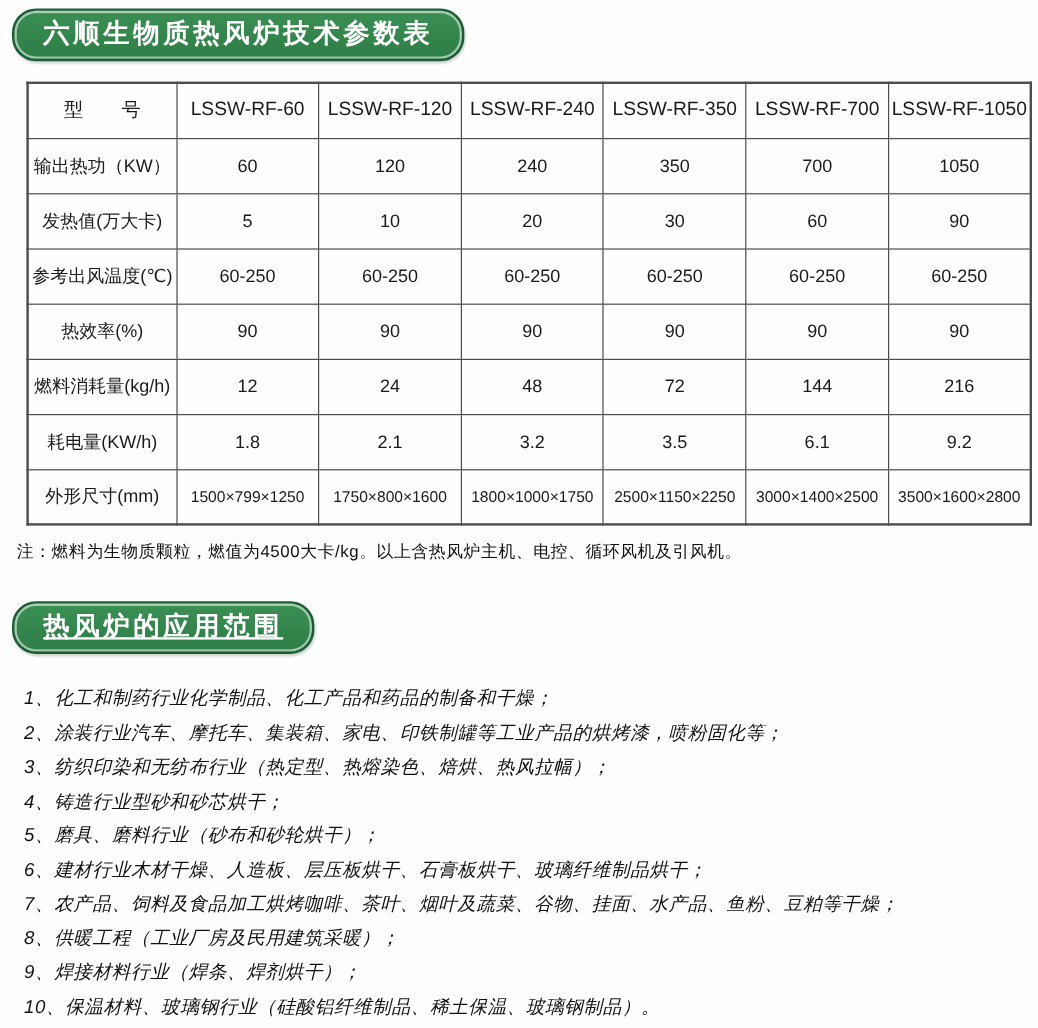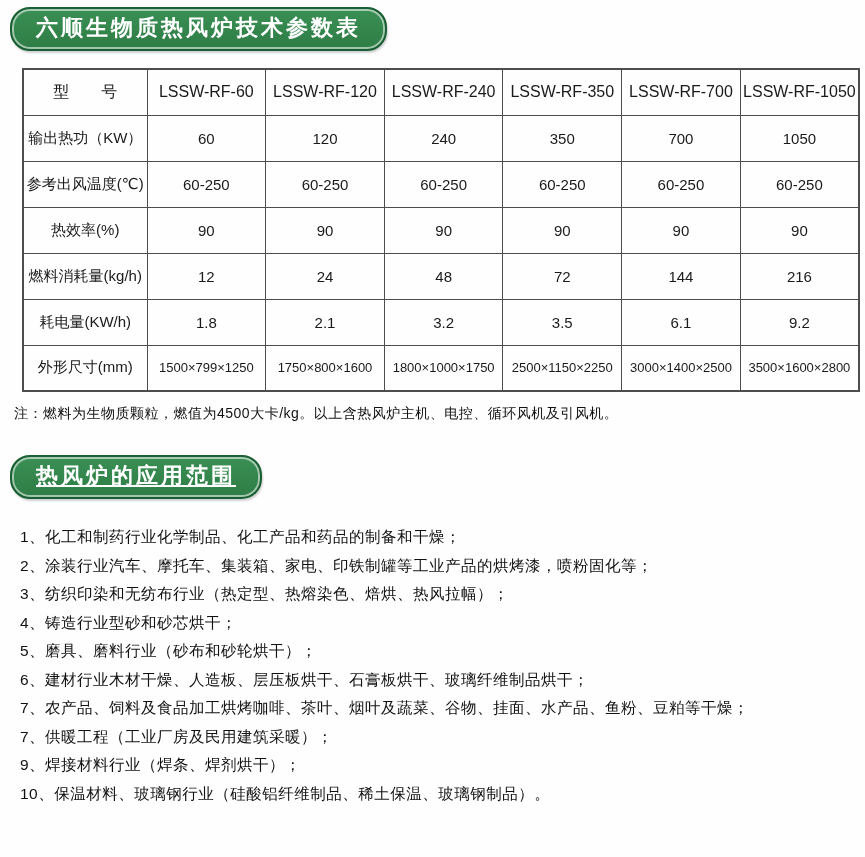--- a/index.html
+++ b/index.html
@@ -43,21 +43,21 @@
     padding:1px 2px;overflow:hidden;white-space:nowrap;
   }
   table.spec col.label-col{width:124px;}
   table.spec th{font-size:16px;}
   table.spec td.tight{font-size:13px;letter-spacing:0;padding:4px 1px;}
   .note{
     margin:13px 0 0 14px;
     font-size:14px;color:#111;letter-spacing:.5px;
   }
   ul.apps{
-    list-style:none;margin:16px 0 4px 20px;padding:0;
+    list-style:none;margin:16px 0 4px 20px;padding:0;font-style:italic;
   }
   ul.apps li{
     font-size:15.5px;line-height:28.5px;color:#111;
     letter-spacing:.5px;white-space:nowrap;
   }
 </style>
 </head>
 <body>
 
 <div class="page">
@@ -89,20 +89,29 @@
     </thead>
     <tbody id="spec-body">
         <tr>
           <td>输出热功（KW）</td>
           <td>60</td>
           <td>120</td>
           <td>240</td>
           <td>350</td>
           <td>700</td>
           <td>1050</td>
+        </tr>
+        <tr>
+          <td>发热值(万大卡)</td>
+          <td>5</td>
+          <td>10</td>
+          <td>20</td>
+          <td>30</td>
+          <td>60</td>
+          <td>90</td>
         </tr>
         <tr>
           <td>参考出风温度(℃)</td>
           <td>60-250</td>
           <td>60-250</td>
           <td>60-250</td>
           <td>60-250</td>
           <td>60-250</td>
           <td>60-250</td>
         </tr>
@@ -152,18 +161,18 @@
   </div>
 
   <ul class="apps" id="apps-list">
       <li>1、化工和制药行业化学制品、化工产品和药品的制备和干燥；</li>
       <li>2、涂装行业汽车、摩托车、集装箱、家电、印铁制罐等工业产品的烘烤漆，喷粉固化等；</li>
       <li>3、纺织印染和无纺布行业（热定型、热熔染色、焙烘、热风拉幅）；</li>
       <li>4、铸造行业型砂和砂芯烘干；</li>
       <li>5、磨具、磨料行业（砂布和砂轮烘干）；</li>
       <li>6、建材行业木材干燥、人造板、层压板烘干、石膏板烘干、玻璃纤维制品烘干；</li>
       <li>7、农产品、饲料及食品加工烘烤咖啡、茶叶、烟叶及蔬菜、谷物、挂面、水产品、鱼粉、豆粕等干燥；</li>
-      <li>7、供暖工程（工业厂房及民用建筑采暖）；</li>
+      <li>8、供暖工程（工业厂房及民用建筑采暖）；</li>
       <li>9、焊接材料行业（焊条、焊剂烘干）；</li>
       <li>10、保温材料、玻璃钢行业（硅酸铝纤维制品、稀土保温、玻璃钢制品）。</li>
     </ul>
 
 </div>
 
 </body></html>

